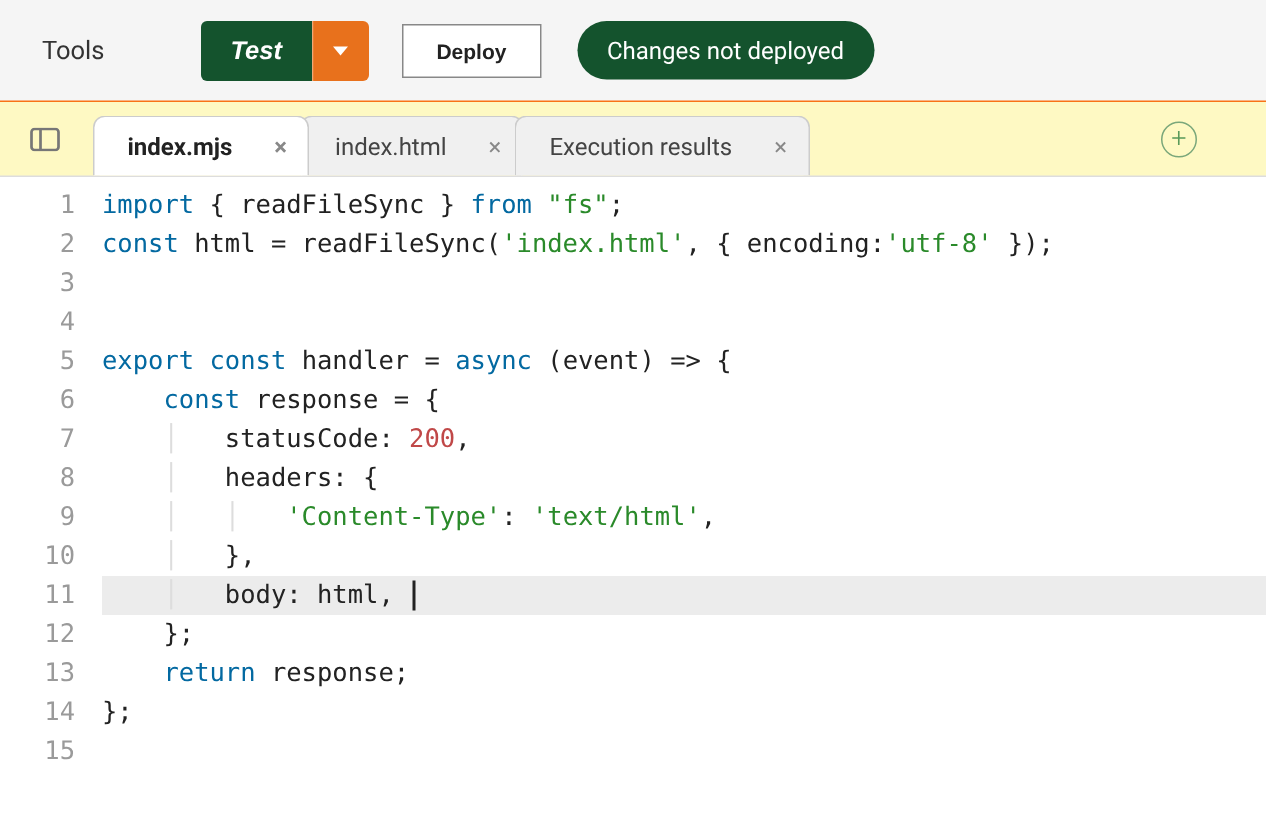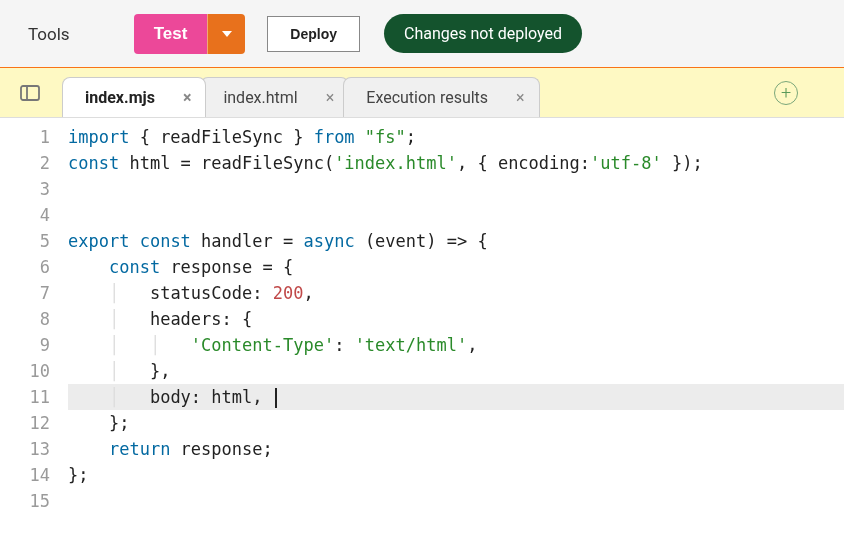--- a/index.html
+++ b/index.html
@@ -24,28 +24,29 @@
   color: #333;
   padding: 6px 10px;
   cursor: pointer;
 }
 .menu-item:first-child { margin-right: 4px; }
 .test-btn-group {
   display: flex;
   margin-left: 42px;
 }
 .test-btn {
-  background: #ec4899;
+  background: #14532d;
   color: #fff;
   border: none;
   font-size: 17px;
   font-weight: 600;
   padding: 10px 20px;
   border-radius: 4px 0 0 4px;
   cursor: pointer;
+  font-style: italic;
 }
 .test-dropdown {
   background: #e8711c;
   border: none;
   border-left: 1px solid rgba(255,255,255,0.4);
   border-radius: 0 4px 4px 0;
   width: 38px;
   display: flex;
   align-items: center;
   justify-content: center;

